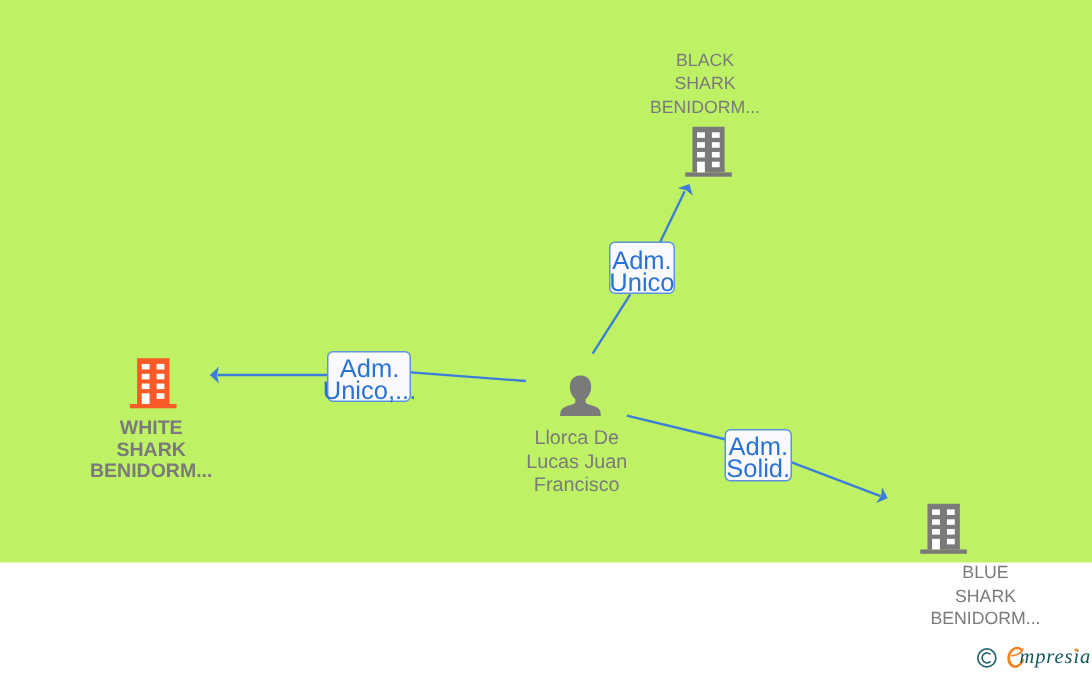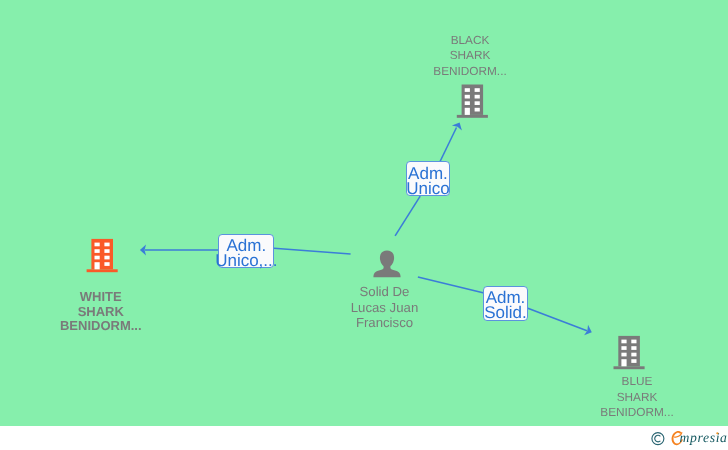--- a/index.html
+++ b/index.html
@@ -1,19 +1,19 @@
 <!DOCTYPE html>
 <html><head>
 <meta charset="utf-8">
 <title>Empresia network graph</title>
 <style>
   html,body{margin:0;padding:0;}
   body{width:728px;height:450px;background:#fff;font-family:"Liberation Sans",sans-serif;overflow:hidden;
     -webkit-font-smoothing:antialiased;text-rendering:geometricPrecision;}
-  #stage{position:relative;width:728px;height:426px;background:#86efac;}
+  #stage{position:relative;width:728px;height:375px;background:#bef264;}
   .layer{position:absolute;left:0;top:0;width:728px;height:450px;}
   .node-caption{position:absolute;text-align:center;font-size:11.8px;line-height:15.7px;color:#7a7a7a;white-space:pre-line;-webkit-font-smoothing:antialiased;}
   .node-caption.bold{font-weight:bold;}
   .edge-label{position:absolute;box-sizing:border-box;border:1.3px solid #5b93de;border-radius:4px;
      background:#fafafc;color:#2a72d4;font-size:17px;line-height:15.2px;text-align:center;
      white-space:pre-line;display:flex;align-items:center;justify-content:center;}
   .wm{position:absolute;left:646px;top:423px;font-family:"Liberation Serif",serif;}
 </style>
 </head>
 <body>
@@ -100,27 +100,27 @@
         C390.4 265.9 391.0 265.5 391.6 264.9
         C392.8 263.6 393.7 261.5 394.0 259.3
         C394.2 257.6 394.1 255.7 393.3 254.0
         C392.2 251.7 390.0 250.4 387.0 250.4 Z"></path>
     </g>
   </svg>
 
   <div class="node-caption" style="left:410px;top:32.5px;width:120px;">BLACK
 SHARK
 BENIDORM...</div>
-  <div class="node-caption bold" style="left:40.8px;top:278px;width:120px;font-size:13px;line-height:14.7px;margin-top:12px;">WHITE
+  <div class="node-caption bold" style="left:40.8px;top:278px;width:120px;font-size:13px;line-height:14.7px;">WHITE
 SHARK
 BENIDORM...</div>
-  <div class="node-caption" style="left:577px;top:373.8px;width:120px;font-size:11.8px;line-height:15.7px;">BLUE
+  <div class="node-caption" style="left:597px;top:373.8px;width:120px;font-size:11.8px;line-height:15.7px;">BLUE
 SHARK
 BENIDORM...</div>
-  <div class="node-caption" style="left:324.5px;top:284px;width:120px;font-size:13.2px;line-height:15.7px;">Solid De
+  <div class="node-caption" style="left:324.5px;top:284px;width:120px;font-size:13.2px;line-height:15.7px;">Llorca De
 Lucas Juan
 Francisco</div>
 
   <div class="edge-label" style="left:406.2px;top:161.0px;width:43.5px;height:35.2px;line-height:15px;padding-top:4.5px;">Adm.
 Unico</div>
   <div class="edge-label" style="left:218.4px;top:233.5px;width:55.9px;height:34px;line-height:15px;padding-top:4px;">Adm.
 Unico,...</div>
   <div class="edge-label" style="left:483.4px;top:286px;width:44.2px;height:34.5px;line-height:15px;padding-top:4px;">Adm.
 Solid.</div>
 

